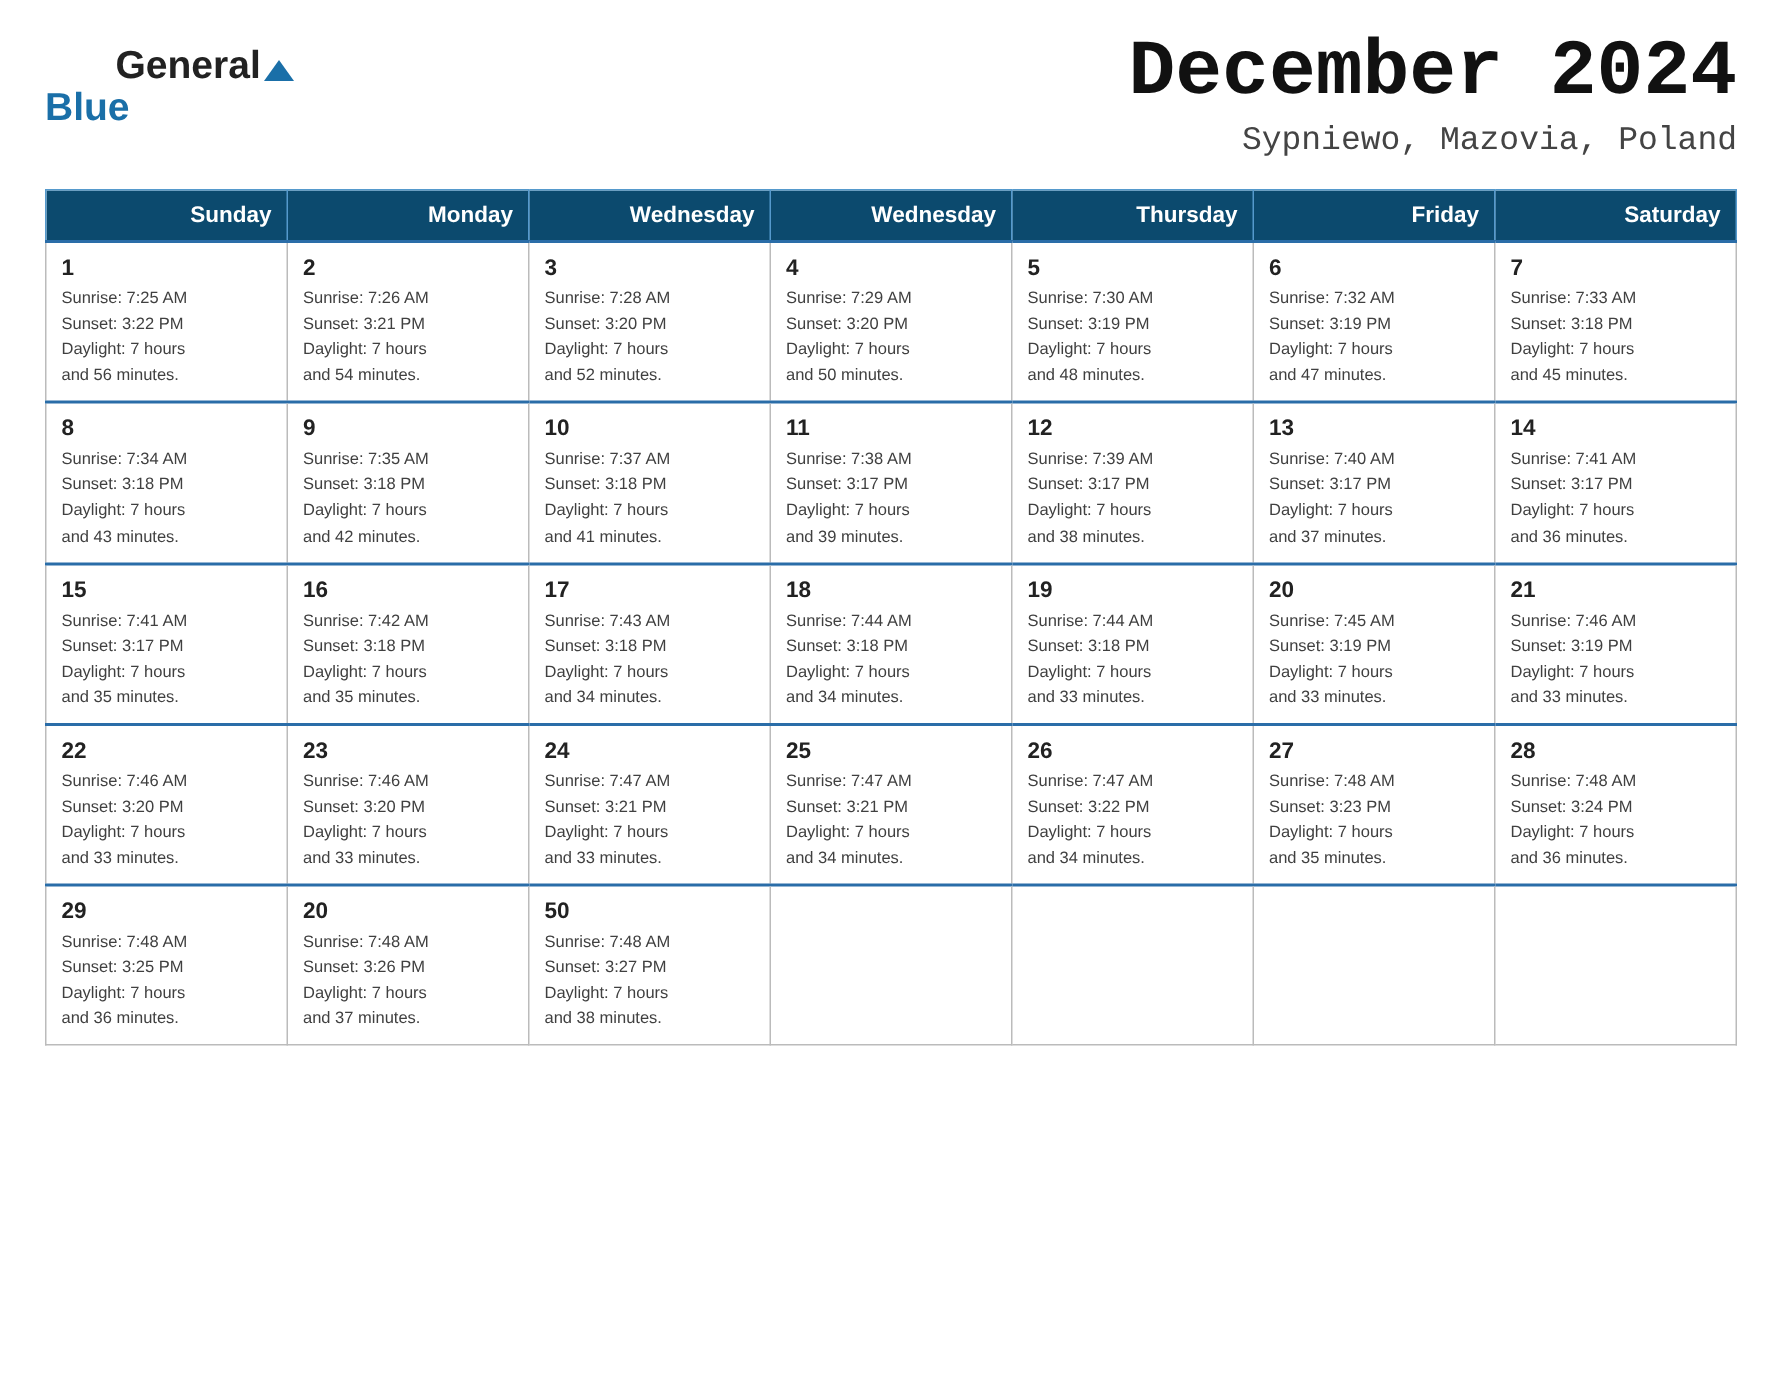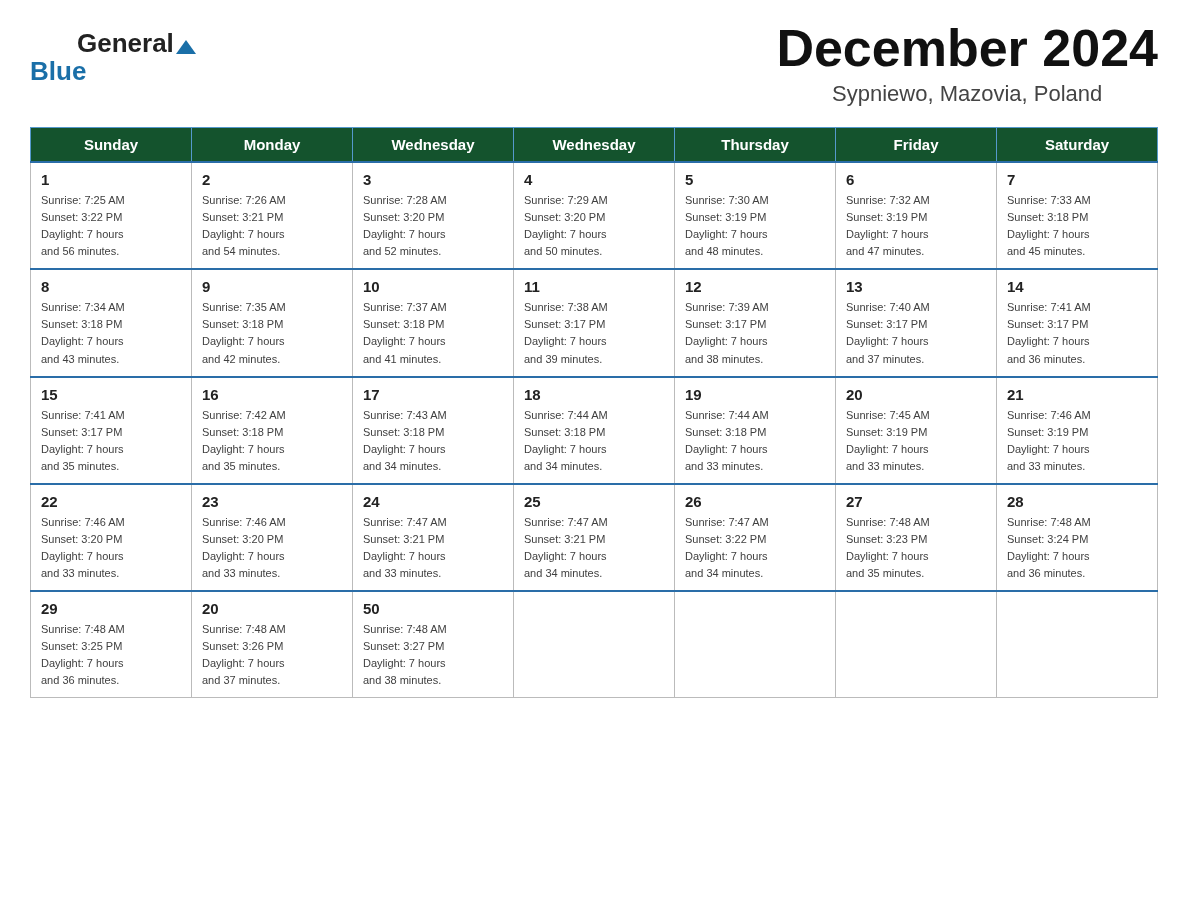--- a/index.html
+++ b/index.html
@@ -43,45 +43,46 @@
       margin: 0 2px 2px 2px;
       transform: rotate(180deg);
     }
     .logo-blue {
       color: #1a6fa8;
       font-size: 26px;
       font-weight: bold;
       text-align: center;
     }
     .title-area {
-      text-align: center;
+      text-align: right;
+      font-family: Liberation Mono, monospace;
     }
     .month-title {
       font-size: 52px;
       font-weight: bold;
       color: #111;
       line-height: 1.1;
     }
     .location {
       font-size: 22px;
       color: #444;
       margin-top: 4px;
     }
     .calendar-table {
       width: 100%;
       border-collapse: collapse;
       border: 1px solid #999;
     }
     .calendar-table th {
-      background: #14532d;
+      background: #0c4a6e;
       color: #fff;
       font-size: 15px;
       font-weight: bold;
       padding: 8px 10px;
-      text-align: center;
+      text-align: right;
       border: 1px solid #5599cc;
     }
     .calendar-table td {
       vertical-align: top;
       padding: 8px 10px;
       border: 1px solid #bbb;
       width: calc(100% / 7);
       min-height: 90px;
       font-size: 13px;
       color: #222;

